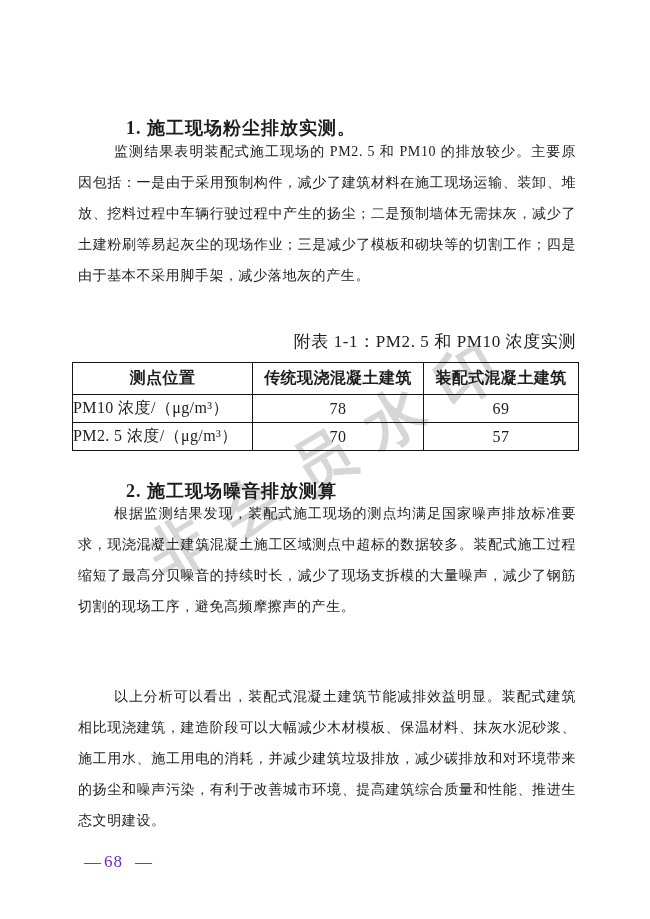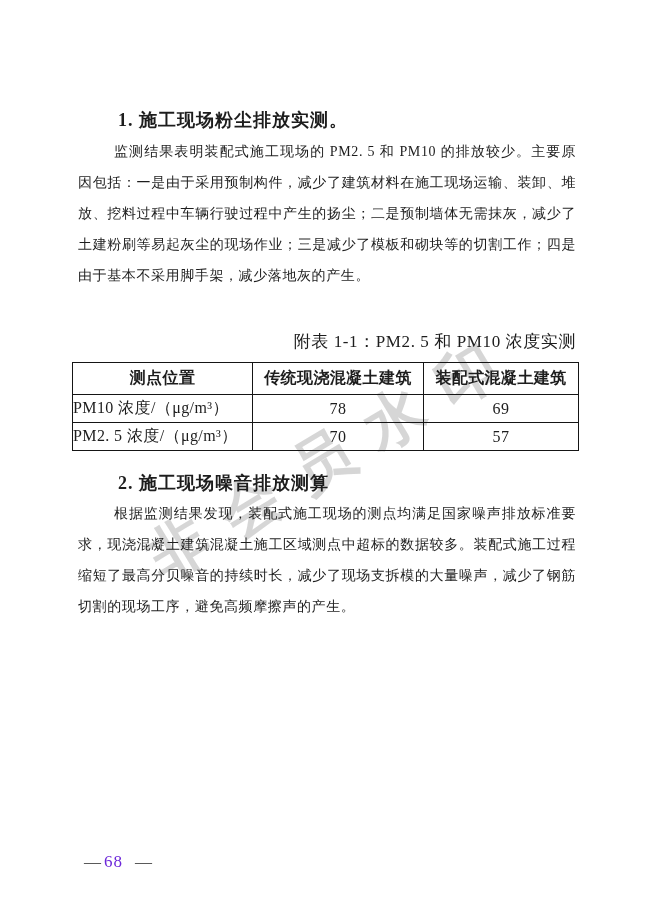--- a/index.html
+++ b/index.html
@@ -12,21 +12,21 @@
   .content { left:78px; width:498px; }
   .watermark {
     position:absolute; left:123px; top:416px;
     font-size:60px; font-weight:bold; letter-spacing:24px;
     color:#d0d0d0; opacity:0.85; white-space:nowrap;
     transform:rotate(-31deg); transform-origin:center center;
     z-index:0; user-select:none;
   }
   .layer { z-index:1; }
   .hd {
-    margin:4px; padding-left:36px; font-size:18px; font-weight:bold;
+    margin:12px; padding-left:36px; font-size:18px; font-weight:bold;
     letter-spacing:1px; line-height:24px;
   }
   .body-par {
     margin:0; font-size:14px; line-height:31px; letter-spacing:0.6px;
     text-align:justify; text-indent:36px;
   }
   .caption {
     margin:0; font-size:17px; letter-spacing:0.6px; text-align:center; width:498px;
   }
   table.pm {
@@ -84,20 +84,21 @@
       <td class="cell-val">57</td>
     </tr>
   </tbody>
     </table>
 
   <h2 class="abs content layer hd" style="top:467px;">2. 施工现场噪音排放测算</h2>
 
   <p class="abs content layer body-par" style="top:498px;">根据监测结果发现，装配式施工现场的测点均满足国家噪声排放标准要求，现浇混凝土建筑混凝土施工区域测点中超标的数据较多。装配式施工过程缩短了最高分贝噪音的持续时长，减少了现场支拆模的大量噪声，减少了钢筋切割的现场工序，避免高频摩擦声的产生。</p>
 
 
+  <p class="abs content layer body-par" style="top:681px;">以上分析可以看出，装配式混凝土建筑节能减排效益明显。装配式建筑相比现浇建筑，建造阶段可以大幅减少木材模板、保温材料、抹灰水泥砂浆、施工用水、施工用电的消耗，并减少建筑垃圾排放，减少碳排放和对环境带来的扬尘和噪声污染，有利于改善城市环境、提高建筑综合质量和性能、推进生态文明建设。</p>
 
   <div class="abs layer footer" style="left:84px; top:852px;">
     <span class="dash-left">—</span>
     <span class="num">68</span>
     <span class="dash-right">—</span>
   </div>
 
 </div>
 
 </body></html>

